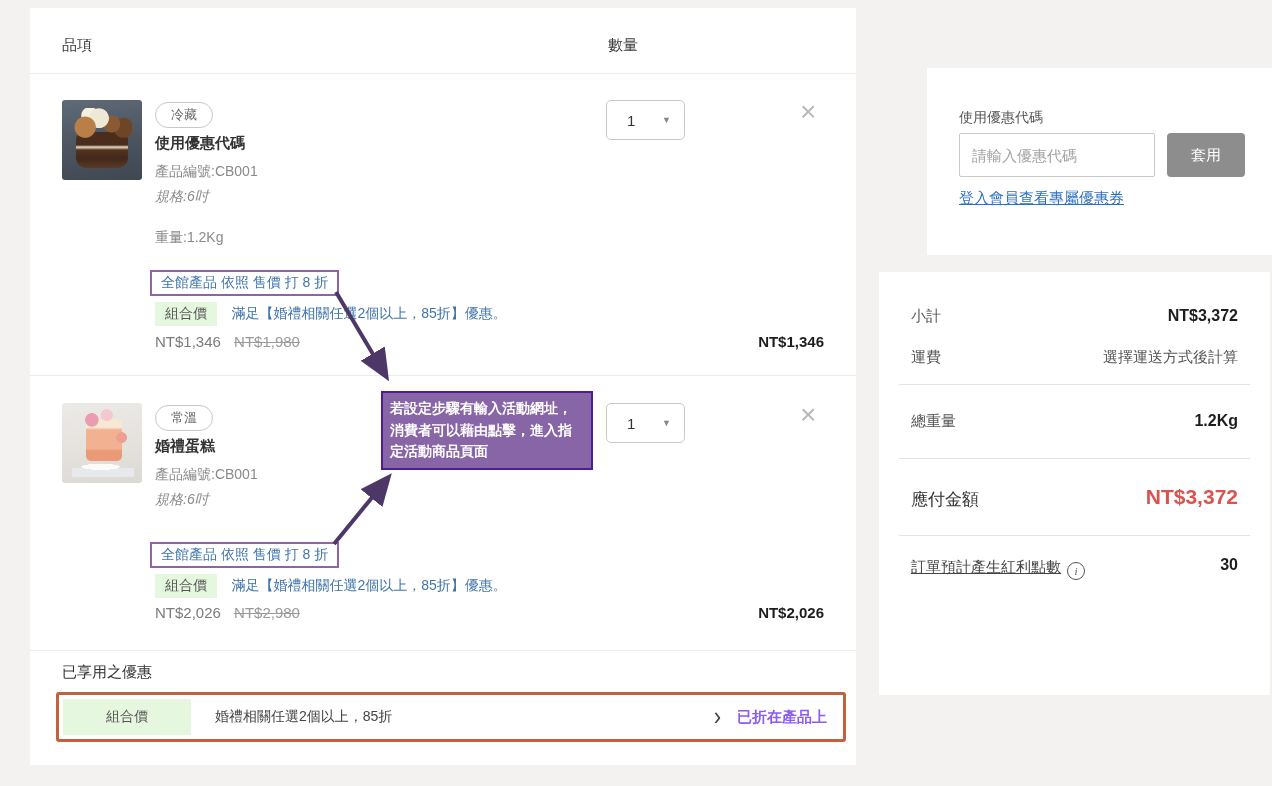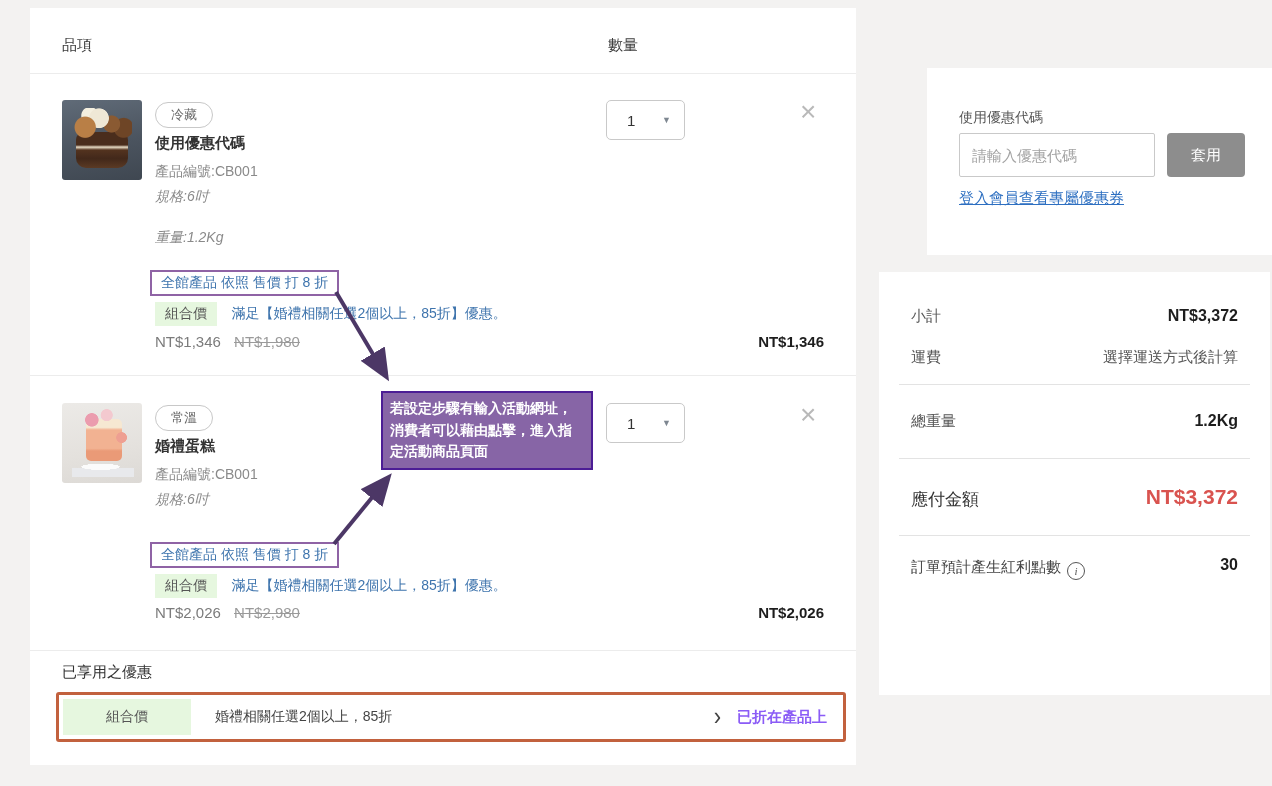--- a/index.html
+++ b/index.html
@@ -45,21 +45,21 @@
       radial-gradient(circle at 56% 9%, #f3c9cf 0 8%, transparent 9%),
       radial-gradient(circle at 80% 42%, #ee9f92 0 8%, transparent 9%),
       radial-gradient(ellipse 34% 5% at 46% 85%, #fbfbfb 0 90%, transparent 92%),
       linear-gradient(180deg, transparent 86%, #e8e9ec 87%); }
 
   .temp-badge { position:absolute; left:125px; top:2px; display:inline-block;
     border:1px solid #c8c8c8; border-radius:13px; padding:3px 15px;
     font-size:13px; color:#666; background:#fff; }
   .p-name  { position:absolute; left:125px; top:34px; font-size:15px; font-weight:bold; color:#333; }
   .p-meta  { position:absolute; left:125px; font-size:14px; color:#8a8a8a; }
-  .meta1 { top:63px; } .meta2 { top:88px;font-style:italic; } .meta3 { top:129px;font-style:italic; }
+  .meta1 { top:63px; } .meta2 { top:88px;font-style:italic; } .meta3 { top:129px; }
 
   .discount-box { position:absolute; left:120px; display:inline-block;
     border:2px solid #8f63a5; padding:2px 9px; font-size:14px; color:#3e74ad; background:#fff; }
   #item1 .discount-box { top:170px; }
   #item2 .discount-box { top:139px; }
 
   .combo-row { position:absolute; left:125px; white-space:nowrap; }
   #item1 .combo-row { top:202px; }
   #item2 .combo-row { top:171px; }
   .combo-badge { display:inline-block; background:#e6f7df; color:#555;
@@ -118,21 +118,21 @@
 
   .summary-card { left:879px; top:272px; width:391px; height:423px; }
   .sum-label { position:absolute; left:32px; font-size:15px; color:#555; }
   .sum-value { position:absolute; right:32px; font-size:15px; color:#555; }
   .sum-value.bold { font-weight:bold; color:#1d1d1d; font-size:16px; }
   .r1 { top:35px; } .r2 { top:76px; } .r3 { top:140px; }
   .sum-div { position:absolute; left:20px; right:20px; border-top:1px solid #e3e3e3; }
   .d1 { top:112px; } .d2 { top:186px; } .d3 { top:263px; }
   .payable-label { position:absolute; left:32px; top:216px; font-size:17px; color:#333; font-weight:500; }
   .payable-value { position:absolute; right:32px; top:213px; font-size:21px; font-weight:bold; color:#d9534f; }
-  .points-label { position:absolute; left:32px; top:286px; font-size:15px; color:#444; }
+  .points-label { position:absolute; left:32px; top:286px; font-size:15px; color:#444;text-decoration:underline; }
   .info-icon { display:inline-block; width:18px; height:18px; border:1px solid #555; border-radius:50%;
     font-size:11px; line-height:16px; text-align:center; color:#555; margin-left:6px;
     vertical-align:-3px; font-style:italic; font-family:"Liberation Serif", serif; }
   .points-value { position:absolute; right:32px; top:284px; font-size:16px; font-weight:bold; color:#1d1d1d; }
   .next-btn { position:absolute; left:31px; top:322px; width:289px; height:54px;
     background:#2b2929; color:#fff; border:none; border-radius:4px;
     font-size:16px; letter-spacing:2px; font-family:"Liberation Sans", sans-serif; cursor:pointer; }
 </style>
 </head>
 <body>

